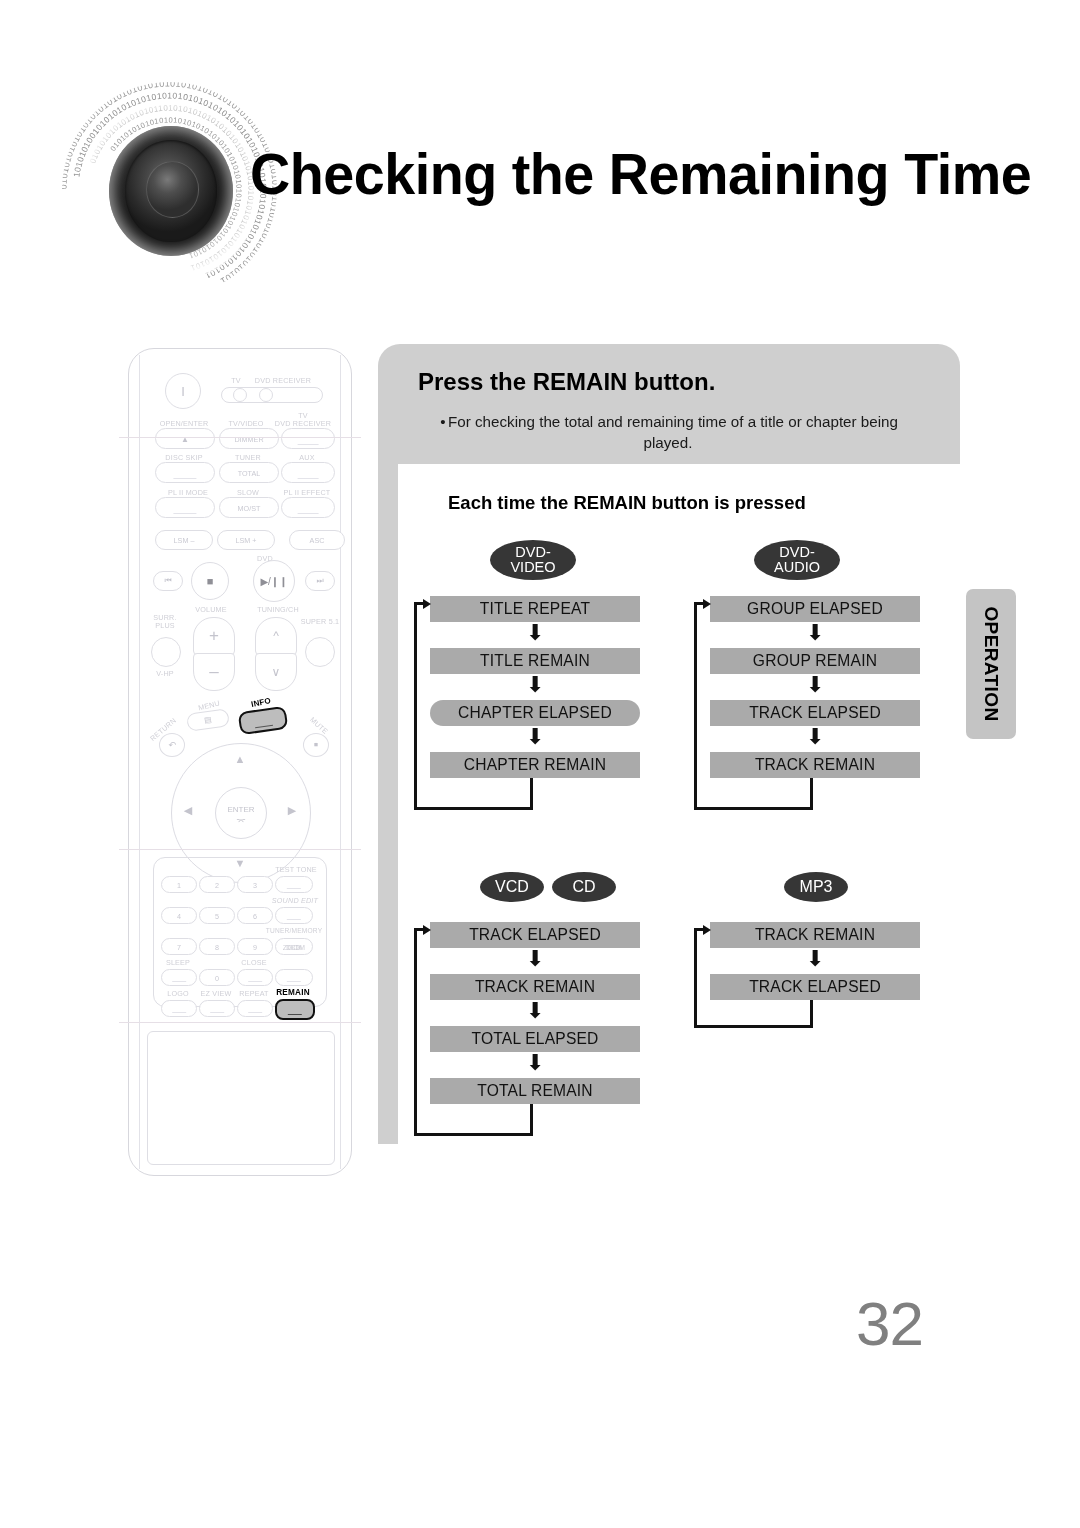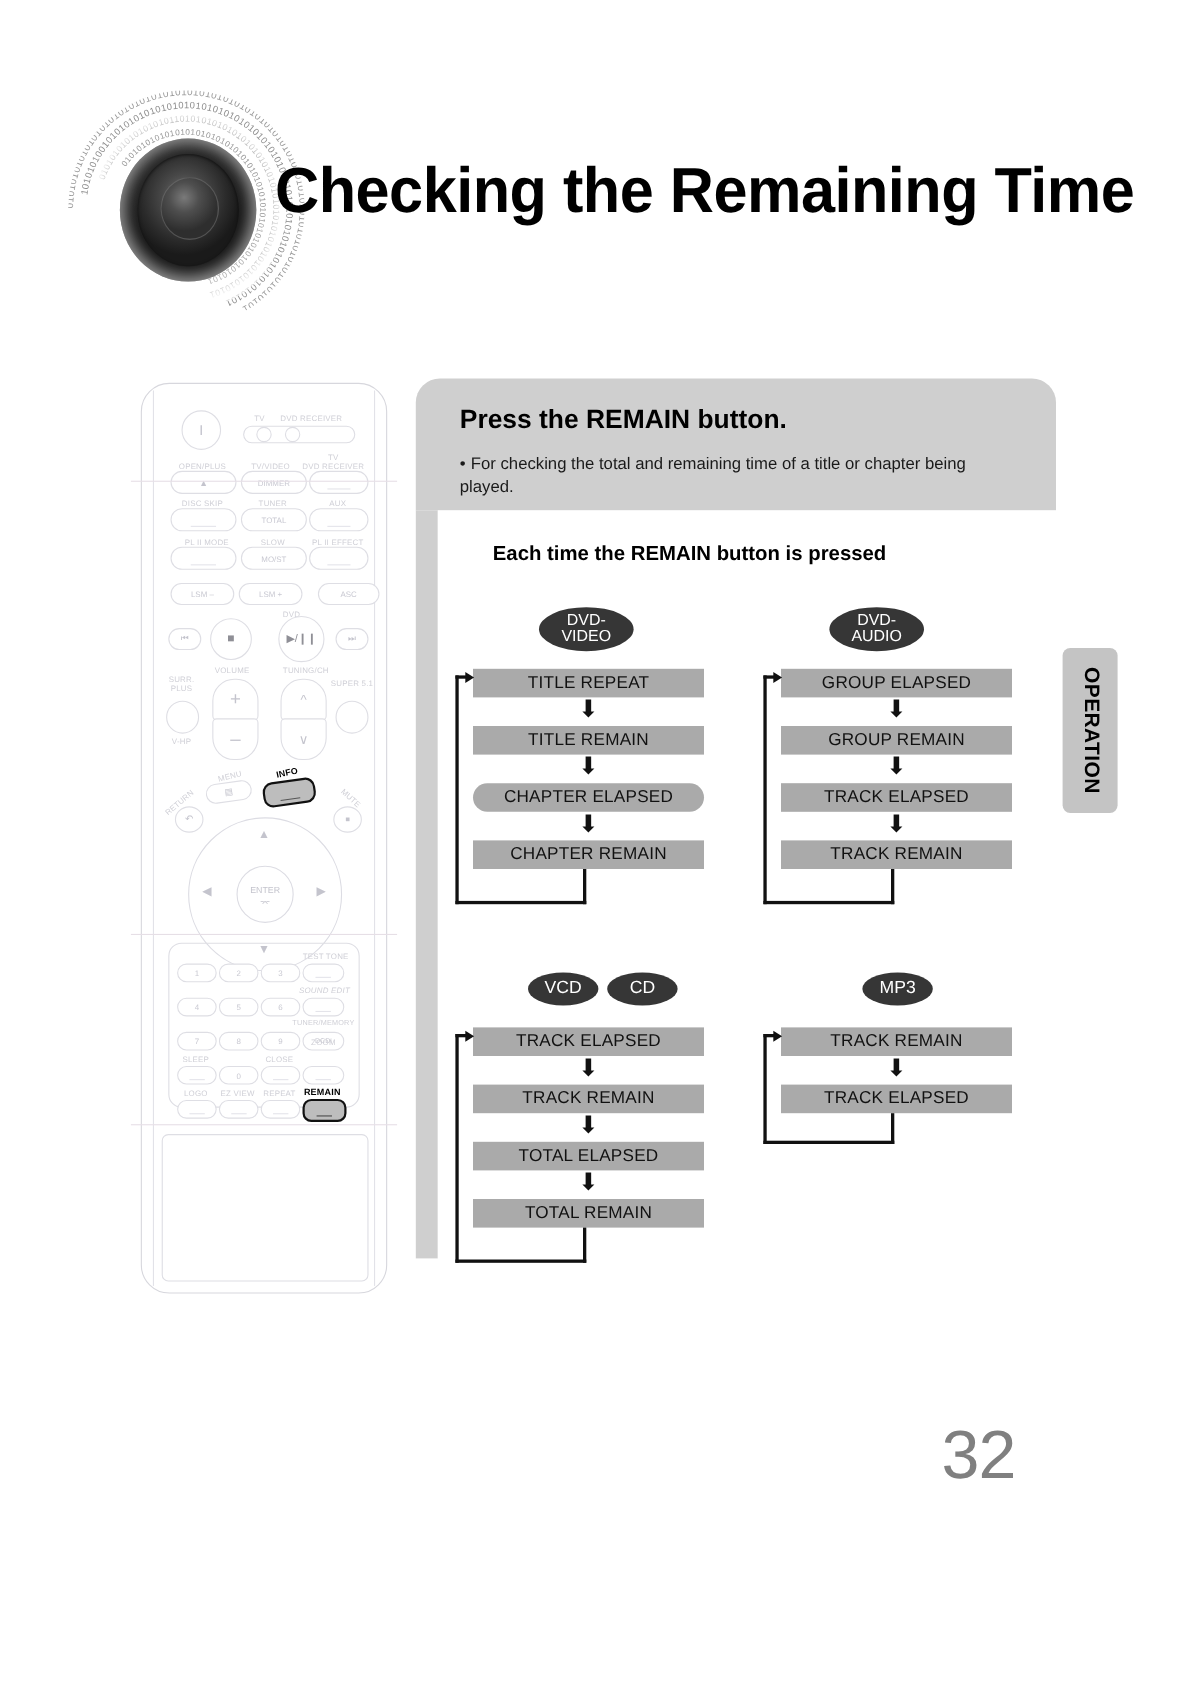--- a/index.html
+++ b/index.html
@@ -95,42 +95,42 @@
   }
   #panel-white{
     position:absolute;left:398px;top:464px;width:562px;height:680px;background:#fff;
   }
 
   #instr-title{
     position:absolute;left:418px;top:368px;font-size:24px;font-weight:bold;color:#000;
   }
   #instr-bullet{
     position:absolute;left:418px;top:412px;width:500px;
-    font-size:15.2px;color:#1a1a1a;line-height:1.38;
+    font-size:15.2px;color:#1a1a1a;line-height:1.38;text-align:center;
   }
   #instr-bullet .dot{display:inline-block;width:10px;}
 
   #flow-heading{
     position:absolute;left:448px;top:492px;
     font-size:18.5px;font-weight:bold;color:#000;
   }
 
   
   #op-tab{
     position:absolute;left:966px;top:589px;width:50px;height:150px;
     background:#c4c4c4;border-radius:7px;
   }
   #op-tab span{
     position:absolute;left:50%;top:50%;
     transform:translate(-50%,-50%) rotate(90deg);
     font-size:19px;font-weight:bold;color:#000;letter-spacing:.4px;white-space:nowrap;
   }
 
   
-  .flow{position:absolute;margin-top:12px;}
+  .flow{position:absolute;}
   .badge{
     position:absolute;top:0;height:38px;
     background:#363636;border-radius:50%;
     color:#fff;text-align:center;
     display:flex;align-items:center;justify-content:center;
     font-size:15px;line-height:1.02;
   }
   .badge.two-line{height:40px;font-size:14.5px;}
   .fbox{
     position:absolute;height:26px;background:#aaaaaa;
@@ -202,21 +202,21 @@
 
   <div class="rc-btn round" style="left:36px;top:24px;width:34px;height:34px;">
     <div class="rc-ico" style="font-size:13px;">Ι</div>
   </div>
   <div class="rc-lbl" style="left:94px;top:27px;width:26px;">TV</div>
   <div class="rc-lbl" style="left:118px;top:27px;width:72px;">DVD RECEIVER</div>
   <div class="rc-btn pill" style="left:92px;top:38px;width:100px;height:14px;border-radius:8px;"></div>
   <div class="rc-btn round" style="left:104px;top:39px;width:12px;height:12px;"></div>
   <div class="rc-btn round" style="left:130px;top:39px;width:12px;height:12px;"></div>
 
-  <div class="rc-lbl" style="left:22px;top:70px;width:66px;">OPEN/PLUS</div>
+  <div class="rc-lbl" style="left:22px;top:70px;width:66px;">OPEN/ENTER</div>
   <div class="rc-lbl" style="left:86px;top:70px;width:62px;">TV/VIDEO</div>
   <div class="rc-lbl" style="left:146px;top:62px;width:56px;">TV</div>
   <div class="rc-lbl" style="left:140px;top:70px;width:68px;">DVD RECEIVER</div>
 
   <div class="rc-btn pill" style="left:26px;top:79px;width:58px;height:19px;">
     <div class="rc-ico">▲</div>
   </div>
   <div class="rc-btn pill" style="left:90px;top:79px;width:58px;height:19px;">
     <div class="txt">DIMMER</div>
   </div>

